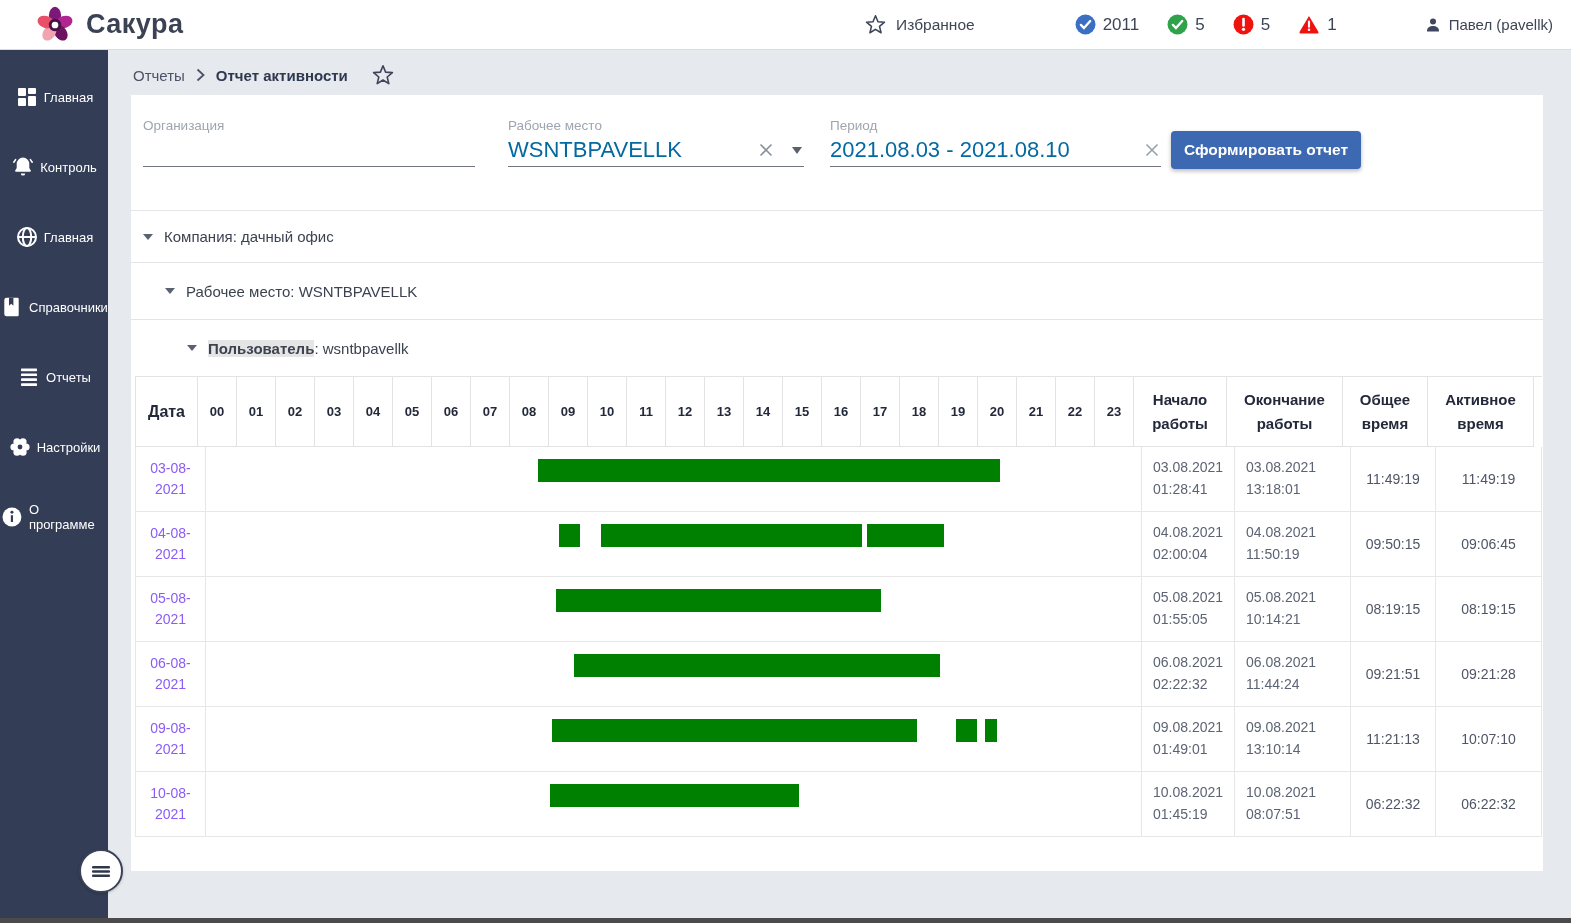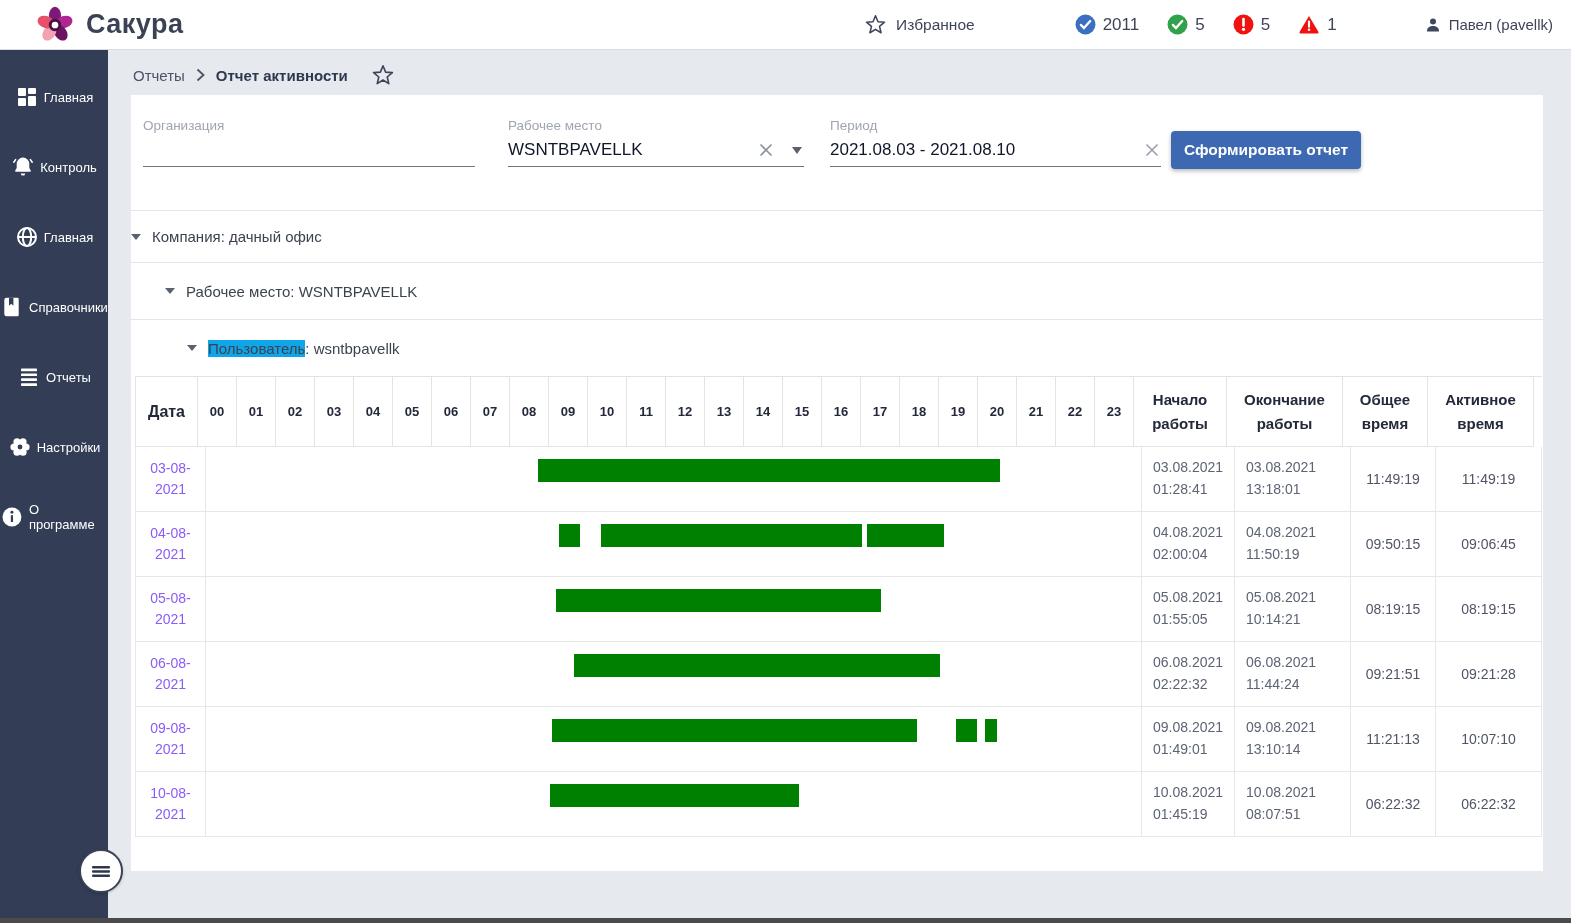--- a/index.html
+++ b/index.html
@@ -34,38 +34,38 @@
   .breadcrumb .current { font-weight:bold; color:#2e3850; }
   .breadcrumb .bc-star { margin-left:12px; cursor:pointer; }
 
   .card { position:absolute; left:23px; top:45px; width:1412px; height:776px; background:#fff; }
 
   
   .filters { position:relative; height:115px; }
   .field { position:absolute; top:23px; }
   .field label { display:block; font-size:13.5px; color:#9fa5b0; height:16px; }
   .control { height:33px; display:flex; align-items:center; border-bottom:1px solid #70757f; }
-  .control .value { font-size:17px; color:#0f172a; }
+  .control .value { font-size:22px; color:#0369a1; }
   .f-org { left:12px; width:332px; }
   .f-ws { left:377px; width:296px; }
   .f-period { left:699px; width:331px; }
   .icon-x { margin-left:auto; cursor:pointer; }
   .caret { width:0; height:0; border-left:5.5px solid transparent; border-right:5.5px solid transparent;
            border-top:7px solid #5b616c; margin-left:17px; margin-right:2px; cursor:pointer; }
   .submit { position:absolute; left:1040px; top:36px; width:190px; height:38px; background:#3d68b2;
             color:#fff; font-weight:bold; font-size:15.5px; border:none; border-radius:4px;
             box-shadow:0 2px 4px rgba(0,0,0,.28); cursor:pointer; font-family:inherit; }
 
   
   .group-row { border-top:1px solid #e3e5e9; display:flex; align-items:center; font-size:15px;
                color:#3c4350; height:57px; cursor:pointer; }
   .group-row.lv0 { height:52px; }
   .g-arrow { width:0; height:0; border-left:5px solid transparent; border-right:5px solid transparent;
              border-top:6px solid #5a6170; margin-right:11px; }
-  .g-label.hl { background:#0ea5e9; }
+  .g-label.hl { background:#e5e5e5;font-weight:bold; }
 
   
   .rtable { margin-left:4px; width:1407px; font-size:14px; }
   .thead { display:flex; border-top:1px solid #e3e3e3; height:71px; }
   .thead .c { border-right:1px solid #e3e3e3; border-bottom:1px solid #e3e3e3; display:flex;
               align-items:center; justify-content:center; font-weight:bold; color:#23293a; text-align:center; }
   .thead .c:first-child { border-left:1px solid #e3e3e3; }
   .c.cdate { width:63px; font-size:16px; }
   .c.hour { width:39px; font-size:13px; }
   .c.w1 { width:93px; font-size:15px; line-height:1.6; }
@@ -276,21 +276,21 @@
             <span class="value">2021.08.03 - 2021.08.10</span>
             <svg class="icon-x" width="18" height="18" viewBox="0 0 18 18">
               <path d="M3.5 3.5l11 11M14.5 3.5l-11 11" stroke="#9aa0aa" stroke-width="1.6"></path>
             </svg>
           </div>
         </div>
         <button class="submit">Сформировать отчет</button>
       </div>
 
       <div id="groups">
-          <div class="group-row lv0" style="">
+          <div class="group-row lv0" style="padding-left: 12px;">
             <span class="g-arrow"></span>
             <span class="g-label">Компания</span>
             <span>: дачный офис</span>
           </div>
           <div class="group-row lv1" style="padding-left: 34px;">
             <span class="g-arrow"></span>
             <span class="g-label">Рабочее место</span>
             <span>: WSNTBPAVELLK</span>
           </div>
           <div class="group-row lv2" style="padding-left: 56px;">

